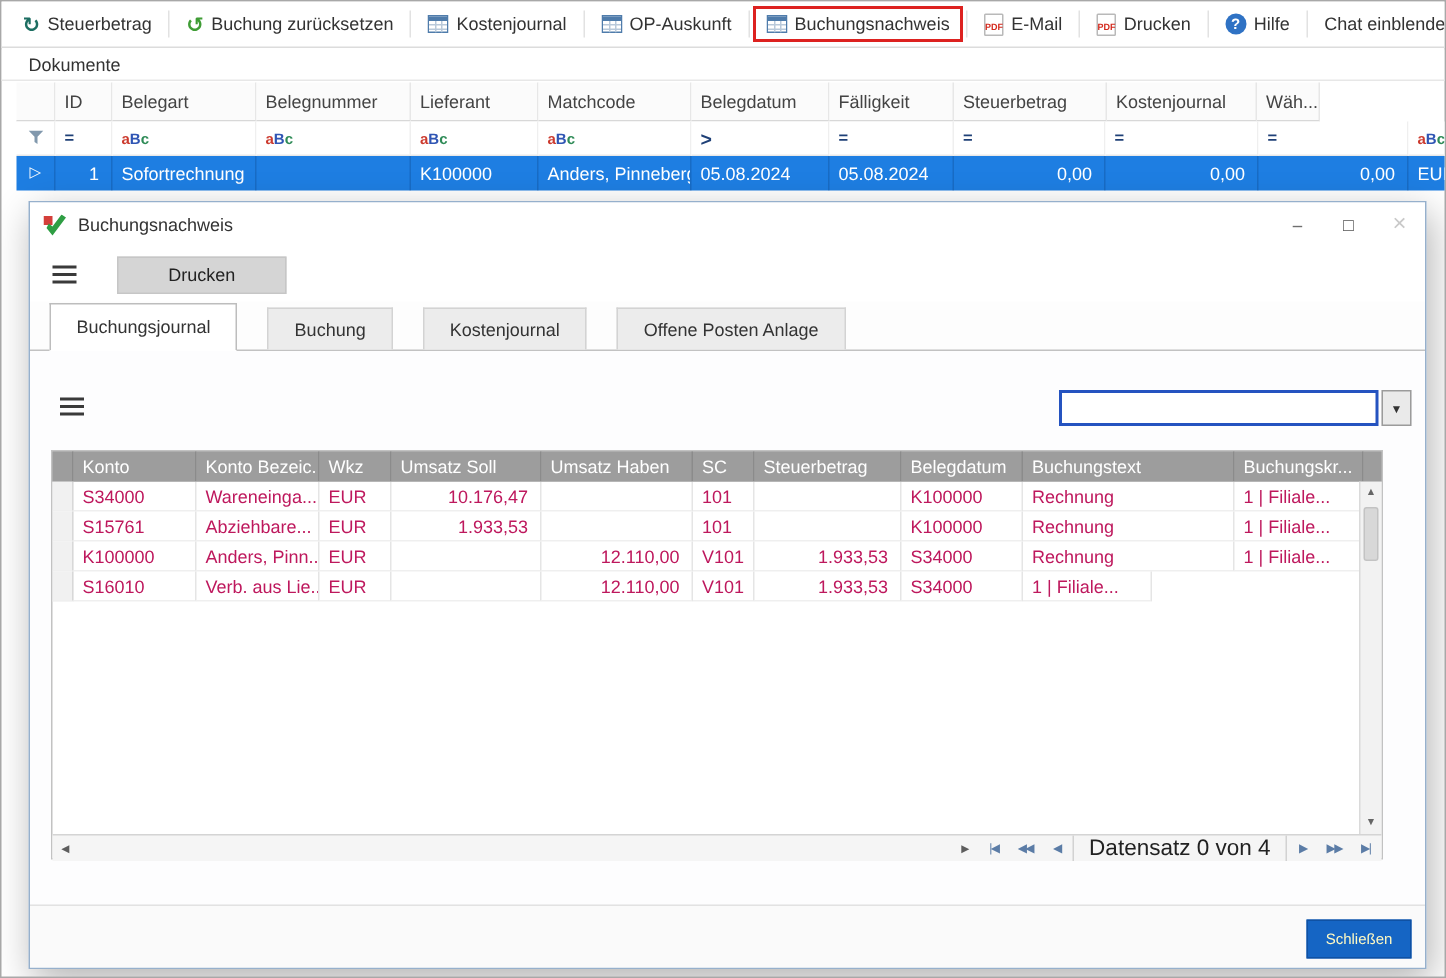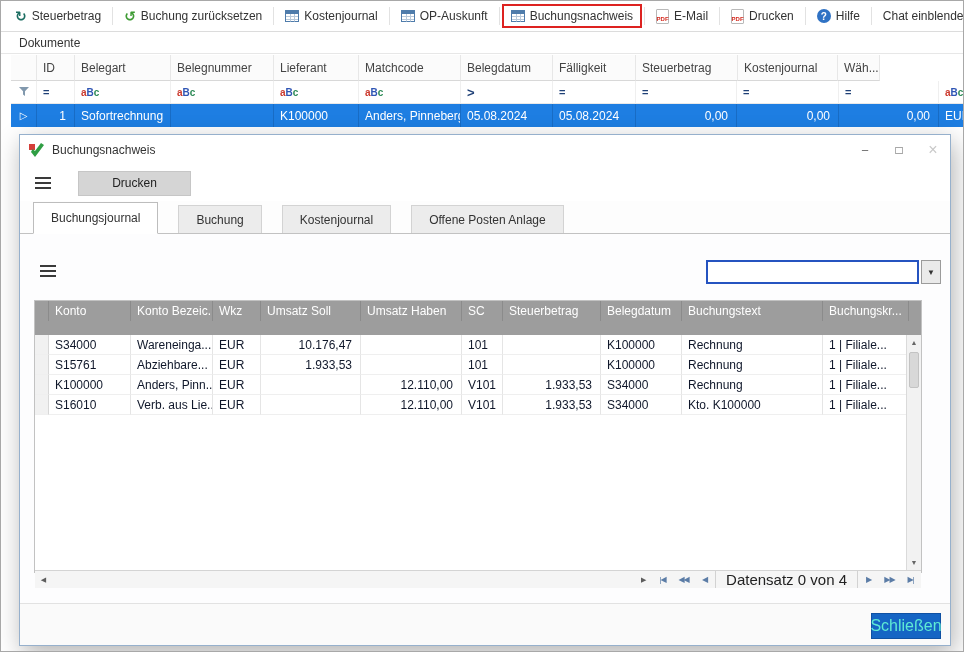--- a/index.html
+++ b/index.html
@@ -53,45 +53,45 @@
   .m-tabs{height:33px;display:flex;align-items:flex-end;padding-left:13px;background:#fdfdfd;border-bottom:1px solid #c2c2c2}
   .m-tab{height:28px;display:flex;align-items:center;padding:0 17px;background:#ececec;border:1px solid #d3d3d3;border-bottom:none;margin-right:20px;color:#333;cursor:pointer;white-space:nowrap}
   .m-tab.active{height:32px;background:#fff;border:1px solid #bdbdbd;border-bottom:1px solid #fff;margin-bottom:-1px;z-index:2}
   .m-content{position:absolute;left:0;top:99px;right:0;height:371px;background:#fdfdfe}
   .ct-menu{position:absolute;left:20px;top:31px}
   .search{position:absolute;right:31px;top:26px;width:213px;height:24px;border:2px solid #2553c0;background:#fff;font-size:12px;padding:0 5px;outline:none;font-family:"Liberation Sans","DejaVu Sans",sans-serif}
   .dd-btn{position:absolute;right:9px;top:26px;width:20px;height:24px;background:#eaeaea;border:1px solid #9b9b9b;display:flex;align-items:center;justify-content:center;font-size:8px;color:#333;cursor:pointer}
 
   
   .m-table{position:absolute;left:14px;top:66px;width:888px;height:273px;border:1px solid #c2c2c2;background:#fff}
-  .t-head{display:flex;height:34px;background:#9d9d9d}
+  .t-head{display:flex;height:20px;background:#9d9d9d}
   .t-head .t-cell{color:#fff;border-right:1px solid #8b8b8b;background:#9d9d9d}
   .t-cell{flex:none;display:flex;align-items:center;padding-left:6px;overflow:hidden;white-space:nowrap;height:20px}
   .t-cell.num{justify-content:flex-end;padding-right:8px;padding-left:0}
   .t-body{position:relative;height:235px;overflow:hidden}
   .t-row{display:flex}
-  .t-row .t-cell{border-right:1px solid #e5e5e5;border-bottom:1px solid #efefef;color:#0f172a}
+  .t-row .t-cell{border-right:1px solid #e5e5e5;border-bottom:1px solid #efefef;color:#be185d}
   .t-row .t-cell.mk{background:#f1f1f1;border-right:1px solid #d8d8d8}
   .m0{width:14px}.m1{width:82px}.m2{width:82px}.m3{width:48px}.m4{width:100px}.m5{width:101px}
   .m6{width:41px}.m7{width:98px}.m8{width:81px}.m9{width:141px}.m10{width:86px}
   .t-head .m0{background:#9d9d9d}
   .t-head-fill{flex:1;background:#9d9d9d}
   .vscroll{position:absolute;top:0;right:0;bottom:0;width:15px;background:#f2f2f2;border-left:1px solid #dadada}
   .vs-btn{position:absolute;left:0;right:0;height:15px;display:flex;align-items:center;justify-content:center;font-size:7px;color:#666;cursor:pointer}
   .vs-btn.down{bottom:0}
   .vs-thumb{position:absolute;left:2px;top:17px;width:10px;height:36px;background:#d8d8d8;border:1px solid #c3c3c3;border-radius:2px;cursor:pointer}
   .t-bottom{display:flex;align-items:stretch;height:18px;background:#f5f5f5;border-top:1px solid #d4d4d4}
   .sb-btn{width:17px;display:flex;align-items:center;justify-content:center;font-size:7px;color:#5d5d5d;cursor:pointer;flex:none}
   .h-track{flex:1}
   .nav-btn{flex:none;display:flex;align-items:center;justify-content:center;font-size:8px;color:#5b7ca6;width:21px;cursor:pointer;letter-spacing:-1px}
   .nav-status{flex:none;display:flex;align-items:center;padding:0 10px;font-size:15px;color:#222;border-left:1px solid #d2d2d2;border-right:1px solid #d2d2d2}
 
   
   .m-footer{position:absolute;left:0;right:0;bottom:0;height:42px;background:#fafafa;border-top:1px solid #e2e2e2}
-  .btn-close{position:absolute;right:9px;top:9px;width:70px;height:26px;background:#1565c4;border:1px solid #0f51a3;color:#5eead4;display:flex;align-items:center;justify-content:center;cursor:pointer;font-size:16px}
+  .btn-close{position:absolute;right:9px;top:9px;width:70px;height:26px;background:#1565c4;border:1px solid #0f51a3;color:#fef9c3;display:flex;align-items:center;justify-content:center;cursor:pointer;font-size:10px}
 </style>
 </head>
 <body>
 
 <div class="app">
 
   <div class="toolbar">
     <div class="tb-item">
       <span class="ic-refresh">↻</span>
       <span>Steuerbetrag</span>
@@ -328,21 +328,20 @@
           <div class="t-row">
             <div class="t-cell m0 mk"></div>
             <div class="t-cell m1">S16010</div>
             <div class="t-cell m2">Verb. aus Lie...</div>
             <div class="t-cell m3">EUR</div>
             <div class="t-cell m4 num"></div>
             <div class="t-cell m5 num">12.110,00</div>
             <div class="t-cell m6">V101</div>
             <div class="t-cell m7 num">1.933,53</div>
             <div class="t-cell m8">S34000</div>
-            <div class="t-cell m9">Kto. K100000</div>
             <div class="t-cell m10">1 | Filiale...</div>
           </div>
 
           <div class="vscroll">
             <span class="vs-btn">▲</span>
             <div class="vs-thumb"></div>
             <span class="vs-btn down">▼</span>
           </div>
         </div>
 

